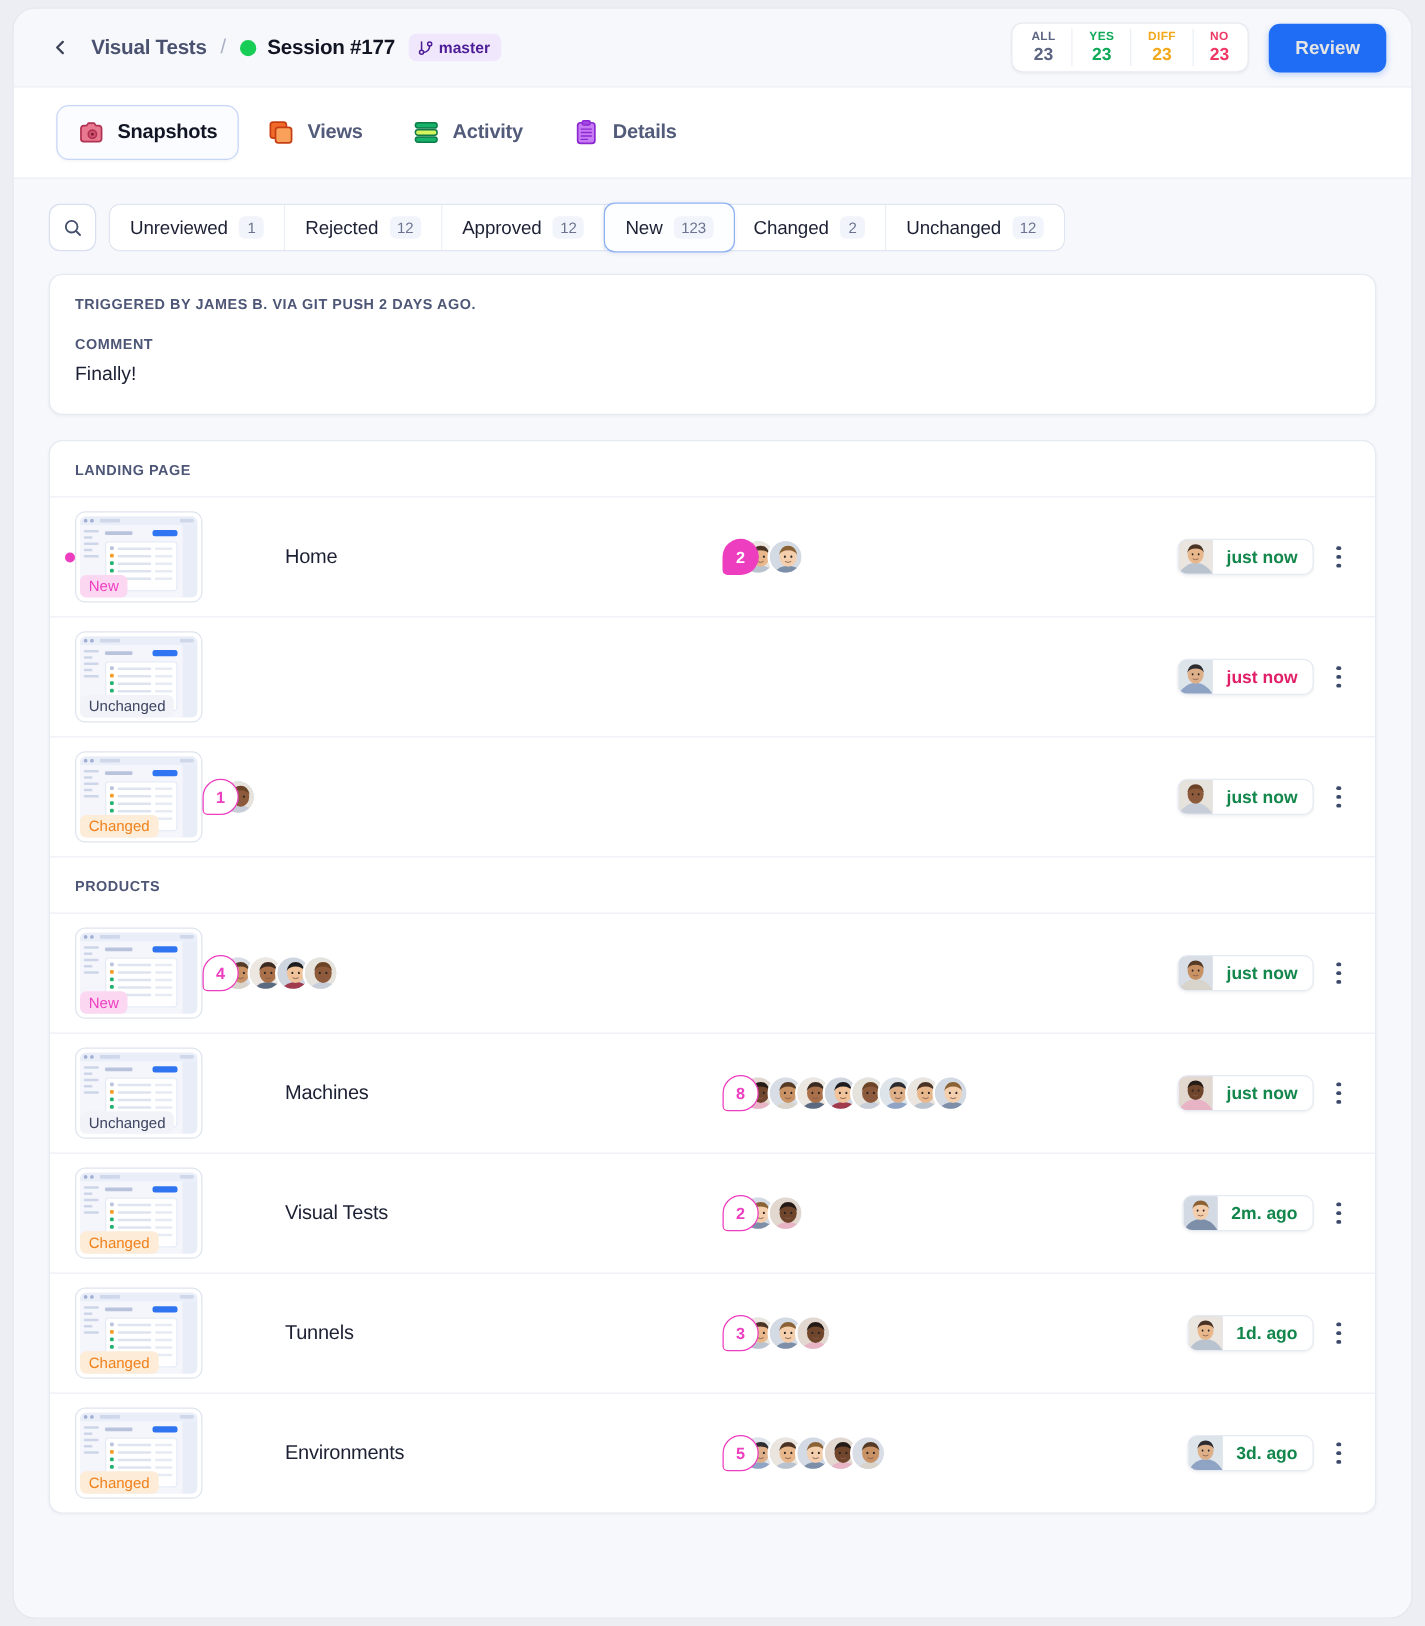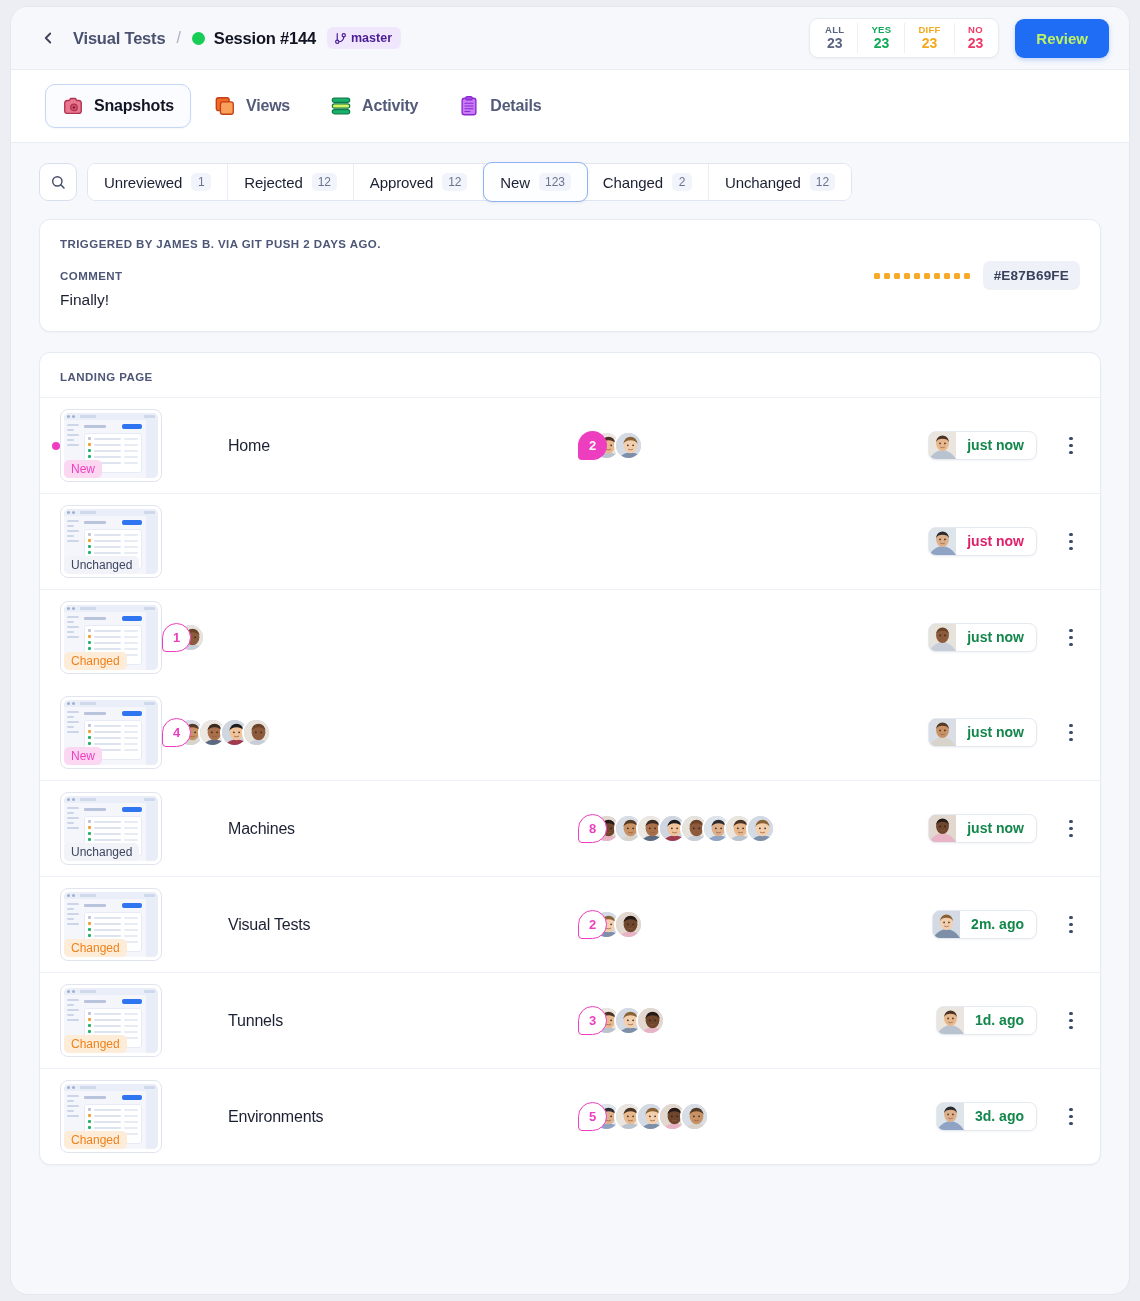--- a/index.html
+++ b/index.html
@@ -96,21 +96,21 @@
   .count-cell:last-child { border-right: none; }
   .count-label { font-size: 9.5px; font-weight: bold; letter-spacing: 0.3px; }
   .count-value { font-size: 14px; font-weight: bold; }
   .c-all   { color: #5b6480; }
   .c-yes   { color: #0fa958; }
   .c-diff  { color: #f3a81b; }
   .c-no    { color: #ef3866; }
 
   .review-btn {
     background: #1f6df5;
-    color: #bef264;
+    color: #e5e5e5;
     font-size: 15px;
     font-weight: bold;
     border: none;
     border-radius: 9px;
     padding: 11px 21px;
     cursor: pointer;
     font-family: "Liberation Sans", sans-serif;
     box-shadow: 0 2px 5px rgba(31,109,245,0.26);
   }
 
@@ -386,21 +386,21 @@
     border-radius: 50%;
     border: 2px solid #ffffff;
     margin-left: -7px;
     flex: none;
     overflow: hidden;
     background: #cfd6e4;
   }
   .av:first-of-type { margin-left: 0; }
 
   
-  .time-cell { display: flex; align-items: center; gap: 25px; flex: none; }
+  .time-cell { display: flex; align-items: center; gap: 11px; flex: none; }
   .time-chip {
     display: flex;
     align-items: center;
     border: 1px solid #e5e9f1;
     background: #ffffff;
     border-radius: 8px;
     overflow: hidden;
     box-shadow: 0 1px 2px rgba(30,40,80,0.05);
   }
   .time-av { width: 27px; height: 27px; flex: none; background: #c8cfdd; }
@@ -428,21 +428,21 @@
 
   <div class="header">
     <div class="back-chevron">
       <svg width="18" height="18" viewBox="0 0 24 24" fill="none" stroke="currentColor" stroke-width="2.4" stroke-linecap="round" stroke-linejoin="round">
           <polyline points="15 18 9 12 15 6"></polyline>
         </svg>
     </div>
     <div class="crumb-link">Visual Tests</div>
     <div class="crumb-sep">/</div>
     <div class="status-dot"></div>
-    <div class="crumb-current">Session #144</div>
+    <div class="crumb-current">Session #177</div>
     <div class="branch-pill">
       <svg width="13" height="13" viewBox="0 0 24 24" fill="none" stroke="currentColor" stroke-width="2.2" stroke-linecap="round" stroke-linejoin="round">
           <line x1="6" y1="3" x2="6" y2="15"></line>
           <circle cx="18" cy="6" r="3"></circle>
           <circle cx="6" cy="18" r="3"></circle>
           <path d="M18 9a9 9 0 0 1-9 9"></path>
         </svg>
       <span>master</span>
     </div>
 
@@ -541,35 +541,20 @@
         </div>
         <div class="chip">
           <span>Unchanged</span>
           <span class="chip-count">12</span>
         </div>
       </div>
     </div>
 
     <div class="card trigger-card">
       <div class="eyebrow">TRIGGERED BY JAMES B. VIA GIT PUSH 2 DAYS AGO.</div>
-      <div class="commit-area">
-        <div class="dotline">
-          <i></i>
-            <i></i>
-            <i></i>
-            <i></i>
-            <i></i>
-            <i></i>
-            <i></i>
-            <i></i>
-            <i></i>
-            <i></i>
-        </div>
-        <div class="commit-hash">#E87B69FE</div>
-      </div>
       <div class="eyebrow comment-label">COMMENT</div>
       <div class="comment-text">Finally!</div>
     </div>
 
     <div class="card list-card">
       <div class="group-head">LANDING PAGE</div>
       <div id="rows-0">
           <div class="snap-row">
             <div class="row-dot"></div>
             <div class="thumb">
@@ -825,20 +810,21 @@
                 <div class="time-txt green">just now</div>
               </div>
               <div class="kebab">
                 <i></i>
                 <i></i>
                 <i></i>
               </div>
             </div>
           </div>
         </div>
+      <div class="group-head mid">PRODUCTS</div>
       <div id="rows-1">
           <div class="snap-row">
             <div class="thumb">
               <div class="thumb-inner">
                 <div class="tb-top">
                   <i></i>
                   <i></i>
                   <span class="wide"></span>
                   <span class="wide2"></span>
                 </div>

